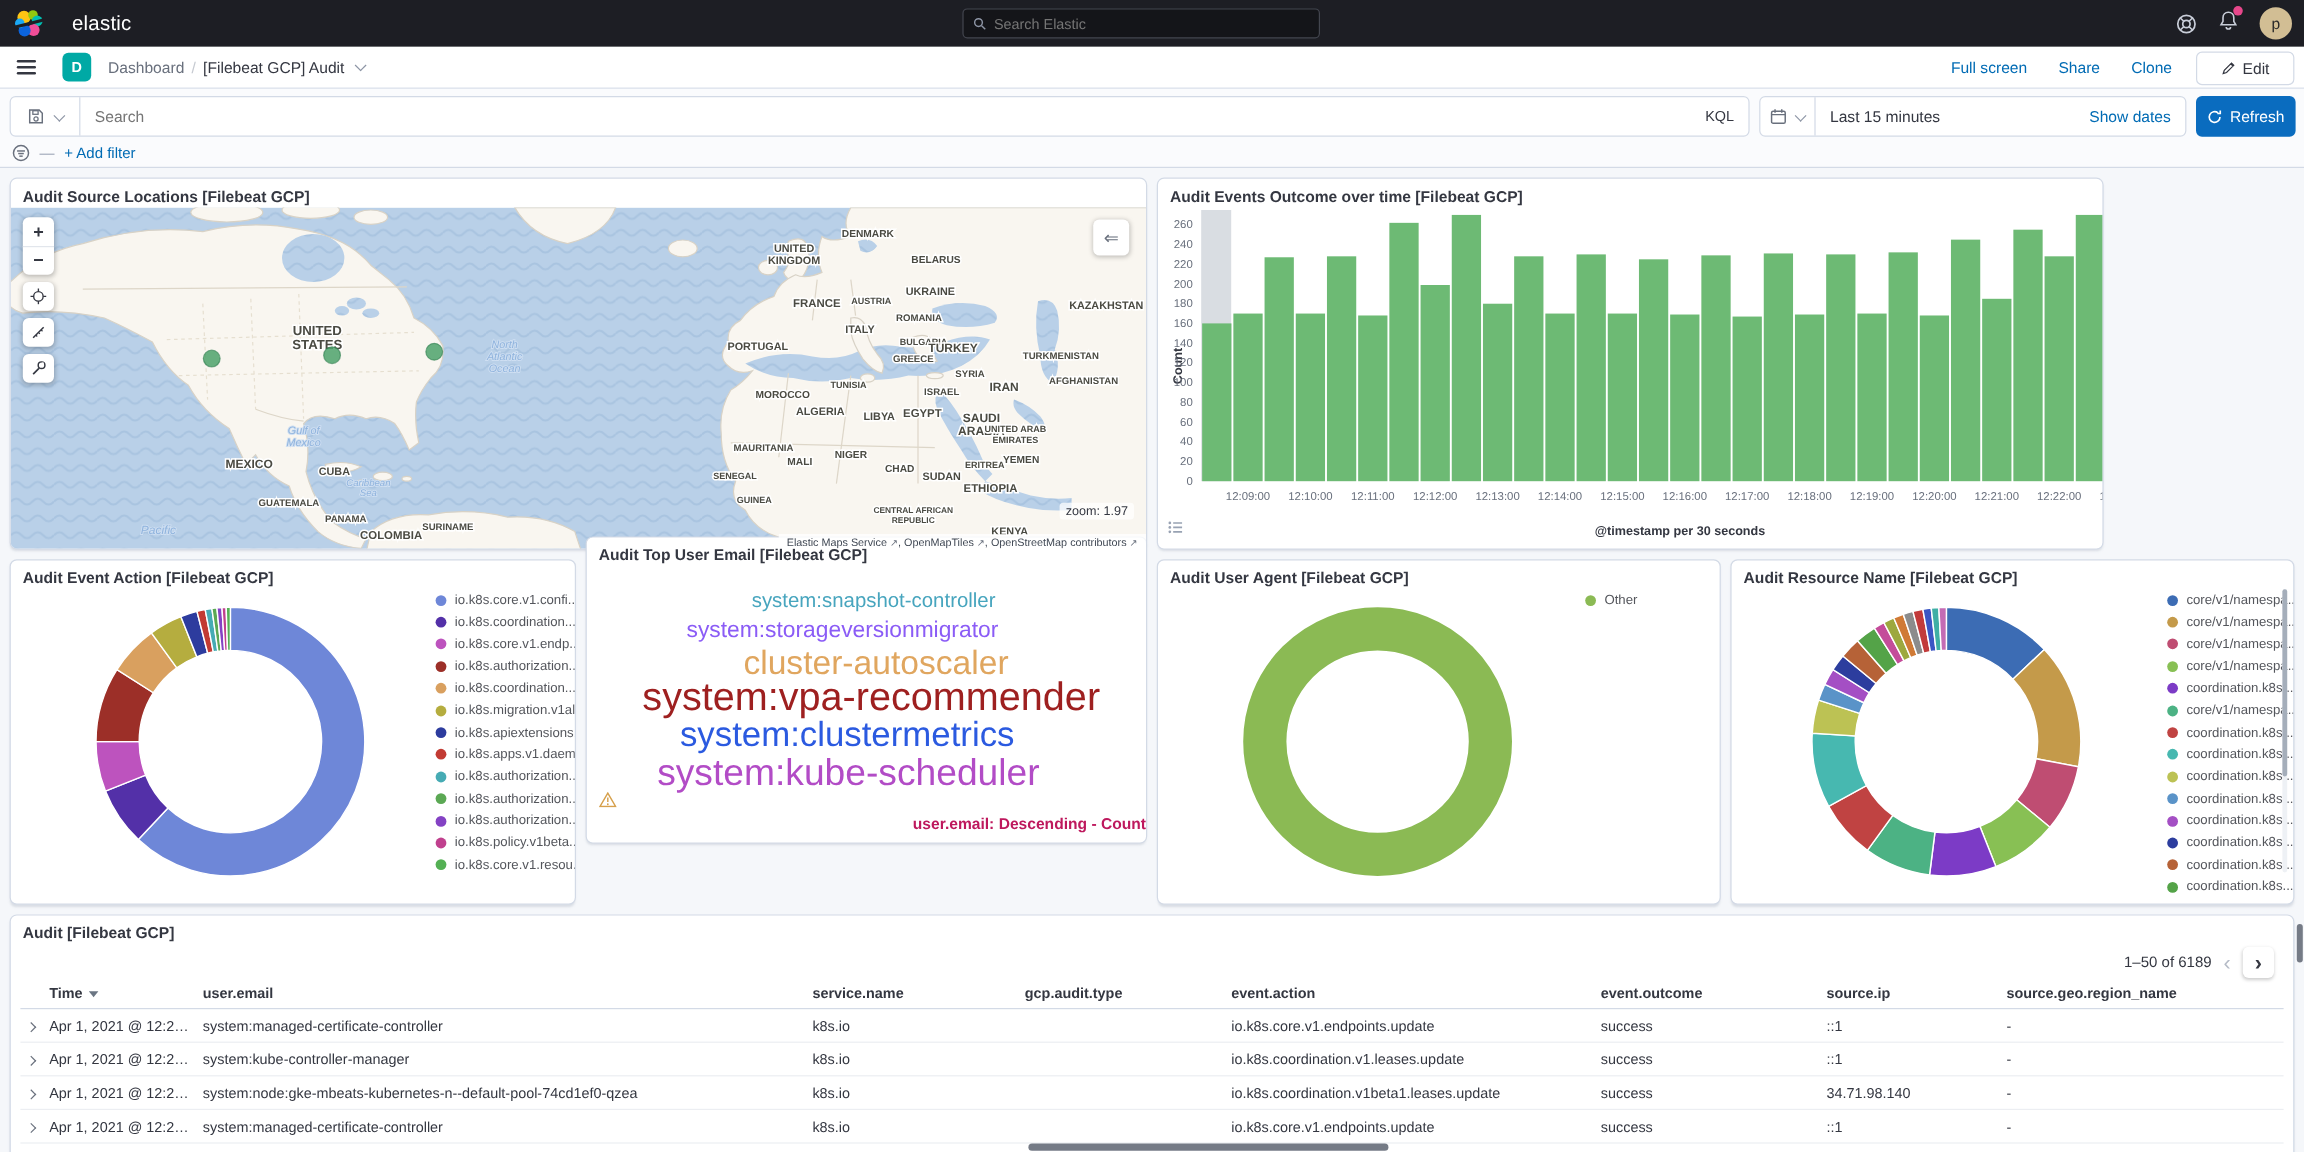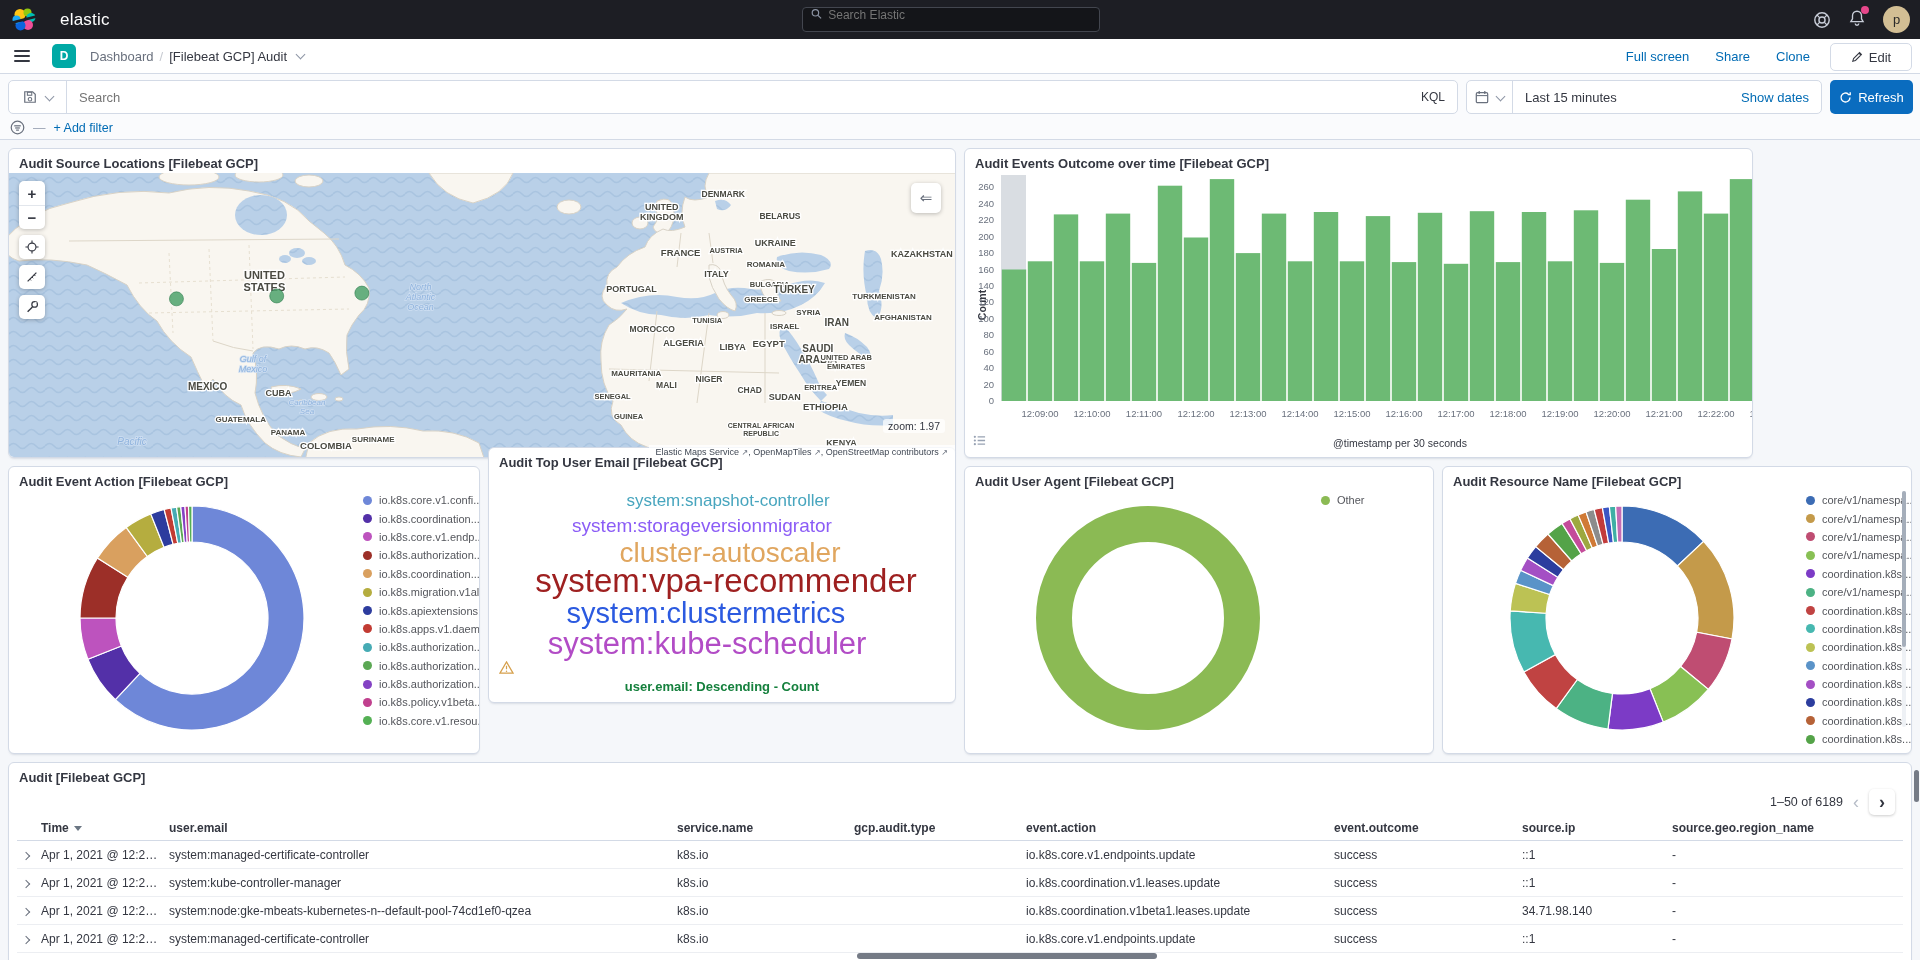--- a/index.html
+++ b/index.html
@@ -2,21 +2,21 @@
 <html><head>
 <meta charset="utf-8">
 <style>
   *{box-sizing:border-box;margin:0;padding:0}
   html,body{width:1920px;height:960px;overflow:hidden}
   body{font-family:"Liberation Sans",sans-serif;background:#f5f7fa;position:relative;color:#343741}
   
   #topnav{position:absolute;left:0;top:0;width:1920px;height:39px;background:#1d1e24;display:flex;align-items:center}
   #brand{display:flex;align-items:center;gap:24px;margin-left:12px}
   #brand .word{color:#fff;font-size:17px;font-weight:400;letter-spacing:.2px}
-  #navsearch{position:absolute;left:802px;top:7px;width:298px;height:25px;background:#141519;border:1px solid #43464f;border-radius:4px;display:flex;align-items:flex-start;padding:0 8px;gap:6px}
+  #navsearch{position:absolute;left:802px;top:7px;width:298px;height:25px;background:#141519;border:1px solid #43464f;border-radius:4px;display:flex;align-items:center;padding:0 8px;gap:6px}
   #navsearch input{background:transparent;border:none;outline:none;color:#98a2b3;font-size:12px;width:100%;font-family:inherit}
   .navicons{position:absolute;right:10px;top:0;height:39px;display:flex;align-items:center;gap:17px}
   #avatar{width:27px;height:27px;border-radius:50%;background:#d2be94;color:#2a2a2a;font-size:13px;display:flex;align-items:center;justify-content:center}
   .badge-dot{position:absolute;right:-3px;top:-3px;width:8px;height:8px;border-radius:50%;background:#e7478b}
   
   #crumbbar{position:absolute;left:0;top:39px;width:1920px;height:35px;background:#fff;border-bottom:1px solid #d3dae6;display:flex;align-items:center}
   #burger{width:16px;height:12px;margin-left:14px;display:flex;flex-direction:column;justify-content:space-between;cursor:pointer}
   #burger div{height:2px;background:#343741;border-radius:1px}
   #appbadge{width:24px;height:24px;border-radius:5px;background:#00a9a5;color:#fff;font-size:12px;font-weight:700;display:flex;align-items:center;justify-content:center;margin-left:22px}
   .crumbs{margin-left:14px;font-size:13px;display:flex;align-items:center;gap:6px}
@@ -56,34 +56,34 @@
   .mapbtn .seg{width:26px;height:24px;display:flex;align-items:center;justify-content:center;font-size:15px;font-weight:700;color:#343741}
   .mapbtn .seg+.seg{border-top:1px solid #e2e6ec}
   #maplegendbtn{position:absolute;right:14px;top:10px;width:30px;height:30px;background:#fff;border-radius:5px;box-shadow:0 1px 4px rgba(0,0,0,.25);display:flex;align-items:center;justify-content:center;color:#69707d;font-size:15px;z-index:6;cursor:pointer}
   #zoominfo{position:absolute;right:10px;bottom:26px;font-size:10.5px;color:#343741;background:rgba(255,255,255,.75);padding:1px 5px;border-radius:3px;z-index:6}
   #attribution{position:absolute;right:0;bottom:0;font-size:9px;color:#404854;background:rgba(255,255,255,.78);padding:2px 7px;z-index:6}
   #attribution .lk{cursor:pointer}
   #attribution .ext{font-size:8px;color:#69707d}
   
   .tick{font-size:9.5px;fill:#69707d}
   #ylab{position:absolute;left:2px;top:150px;transform:rotate(-90deg);font-size:10.5px;font-weight:700;color:#343741}
-  #xlab{position:absolute;left:0;width:870px;text-align:center;top:288px;font-size:10.5px;font-weight:400;color:#343741}
+  #xlab{position:absolute;left:0;width:870px;text-align:center;top:288px;font-size:10.5px;font-weight:700;color:#343741}
   .legend-row{position:absolute;display:flex;align-items:center;gap:7px;font-size:11px;color:#54565c}
   .ldot{width:10px;height:10px;border-radius:50%;flex:0 0 auto}
   .vdots{color:#98a2b3;font-size:12px;margin-left:14px;cursor:pointer}
   #barlisticon{position:absolute;left:8px;bottom:6px;cursor:pointer}
   
   .dlegend{position:absolute;top:24px;width:112px}
   .dlegend .item{display:flex;align-items:center;gap:7px;height:18.4px;font-size:11px;color:#54565c;white-space:nowrap;cursor:pointer}
   .dlegend .item .ldot{width:9px;height:9px}
   #res-scroll{position:absolute;left:459px;top:24px;width:4px;height:236px;background:#eef1f5;border-radius:2px}
   #res-thumb{position:absolute;left:0;top:0;width:4px;height:156px;background:#a5aeba;border-radius:2px}
   
   .tagword{position:absolute;white-space:nowrap;transform:translateX(-50%);font-weight:400}
-  #tagcaption{position:absolute;left:0;right:0;bottom:8px;text-align:center;font-size:13px;font-weight:700;color:#15803d}
+  #tagcaption{position:absolute;left:0;right:0;bottom:8px;text-align:right;font-size:13px;font-weight:700;color:#be185d}
   #tagwarn{position:absolute;left:10px;bottom:24px}
   
   #tbl-pag{position:absolute;right:16px;top:26px;display:flex;align-items:center;gap:0;font-size:12.5px;color:#343741}
   .pagbtn{width:26px;height:26px;display:flex;align-items:center;justify-content:center;font-size:18px;border-radius:5px;cursor:pointer}
   .pagbtn.prev{color:#b6bcc7}
   .pagbtn.next{color:#343741;box-shadow:0 1px 3px rgba(0,0,0,.2);font-weight:700;background:#fff}
   #tblgrid{position:absolute;left:8px;right:8px;top:52px}
   .trow{display:grid;grid-template-columns:24px 128px 508px 177px 172px 308px 188px 150px 1fr;align-items:center;height:28px;border-bottom:1px solid #eceef2;font-size:12px;color:#343741}
   .trow.head{font-weight:700;border-bottom:1px solid #d3dae6;height:26px;font-size:12px}
   .trow .cell{overflow:hidden;text-overflow:ellipsis;white-space:nowrap;padding-right:10px}

